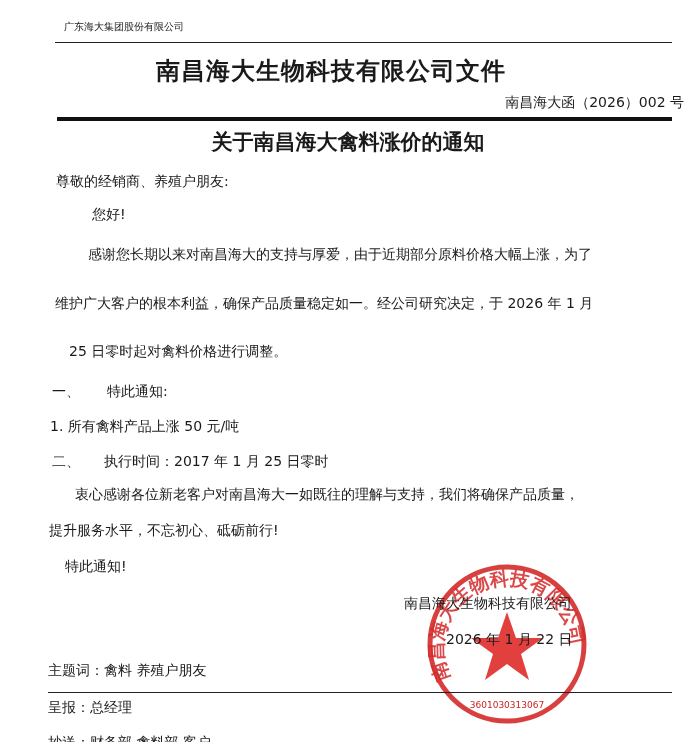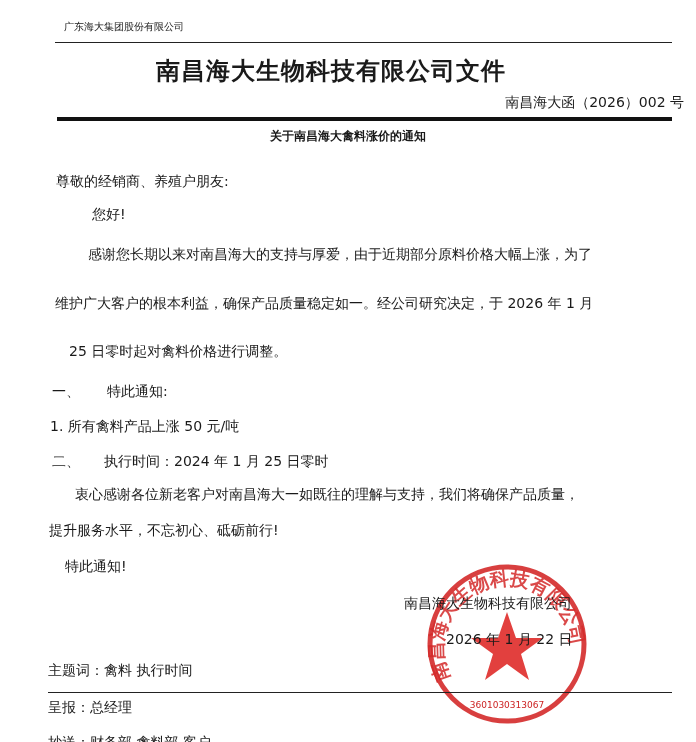--- a/index.html
+++ b/index.html
@@ -7,21 +7,21 @@
     width: 696px; height: 742px; overflow: hidden; position: relative;
     background: #ffffff; color: #1a1a1a;
     font-family: "DejaVu Sans", "Liberation Sans", sans-serif;
   }
   .abs { position: absolute; white-space: nowrap; }
   .t14 { font-size: 14px; line-height: 18px; }
   .hr { position: absolute; background: #222; }
   .group { left: 64px; top: 20px; font-size: 10px; }
   .doc-title { left: 0; width: 662px; top: 55px; text-align: center; font-size: 24px; font-weight: bold; letter-spacing: 1px; }
   .doc-no { right: 12px; top: 94px; font-size: 14px; }
-  .notice-title { left: 0; width: 696px; top: 128px; text-align: center; font-size: 12px; font-weight: bold; }
+  .notice-title { left: 0; width: 696px; top: 128px; text-align: center; font-size: 21px; font-weight: bold; }
   #seal { position: absolute; left: 425px; top: 562px; width: 164px; height: 164px; }
 </style>
 </head>
 <body>
 
 <div class="abs group">广东海大集团股份有限公司</div>
 <div class="hr" style="left:55px; top:42px; width:617px; height:1px;"></div>
 <div class="abs doc-title">南昌海大生物科技有限公司文件</div>
 <div class="abs doc-no">南昌海大函（2026）002 号</div>
 <div class="hr" style="left:57px; top:117px; width:615px; height:4px; background:#111;"></div>
@@ -32,37 +32,37 @@
 <div class="abs t14" style="left:92px; top:205px;">您好!</div>
 
 <div class="abs t14" style="left:88px; top:245px;">感谢您长期以来对南昌海大的支持与厚爱，由于近期部分原料价格大幅上涨，为了</div>
 <div class="abs t14" style="left:55px; top:294px;">维护广大客户的根本利益，确保产品质量稳定如一。经公司研究决定，于 2026 年 1 月</div>
 <div class="abs t14" style="left:69px; top:342px;">25 日零时起对禽料价格进行调整。</div>
 
 <div class="abs t14" style="left:52px; top:382px;">一、</div>
 <div class="abs t14" style="left:107px; top:382px;">特此通知:</div>
 <div class="abs t14" style="left:50px; top:417px;">1.  所有禽料产品上涨 50 元/吨</div>
 <div class="abs t14" style="left:52px; top:452px;">二、</div>
-<div class="abs t14" style="left:104px; top:452px;">执行时间：2024 年 1 月 25 日零时</div>
+<div class="abs t14" style="left:104px; top:452px;">执行时间：2017 年 1 月 25 日零时</div>
 
 <div class="abs t14" style="left:75px; top:485px;">衷心感谢各位新老客户对南昌海大一如既往的理解与支持，我们将确保产品质量，</div>
 <div class="abs t14" style="left:49px; top:521px;">提升服务水平，不忘初心、砥砺前行!</div>
 <div class="abs t14" style="left:65px; top:557px;">特此通知!</div>
 
 <svg id="seal" viewBox="0 0 164 164">
   <circle cx="82" cy="82" r="77" fill="none" stroke="#d42a2a" stroke-width="5" opacity="0.9"></circle>
   <defs>
     <path id="sealArc" d="M 26 118 A 64 64 0 1 1 138 118"></path>
   </defs>
   <text font-size="19" font-weight="bold" fill="#d42a2a" opacity="0.85" font-family="DejaVu Sans, sans-serif">
     <textPath href="#sealArc" startOffset="2">南昌海大生物科技有限公司</textPath>
   </text>
   <polygon points="82,50 91,76 118,76 96,92 104,118 82,102 60,118 68,92 46,76 73,76" fill="#e0302e" opacity="0.92"></polygon>
   <text x="82" y="146" text-anchor="middle" font-size="9" fill="#c22" font-family="DejaVu Sans, sans-serif">3601030313067</text>
 </svg>
 
 <div class="abs t14" style="left:404px; top:594px;">南昌海大生物科技有限公司</div>
 <div class="abs t14" style="left:446px; top:630px;">2026 年 1 月 22 日</div>
 
-<div class="abs t14" style="left:48px; top:661px;">主题词：禽料  执行时间</div>
+<div class="abs t14" style="left:48px; top:661px;">主题词：禽料  养殖户朋友</div>
 <div class="hr" style="left:48px; top:692px; width:624px; height:1px;"></div>
 <div class="abs t14" style="left:48px; top:698px;">呈报：总经理</div>
 <div class="abs t14" style="left:48px; top:733px;">抄送：财务部    禽料部    客户</div>
 
 </body></html>

